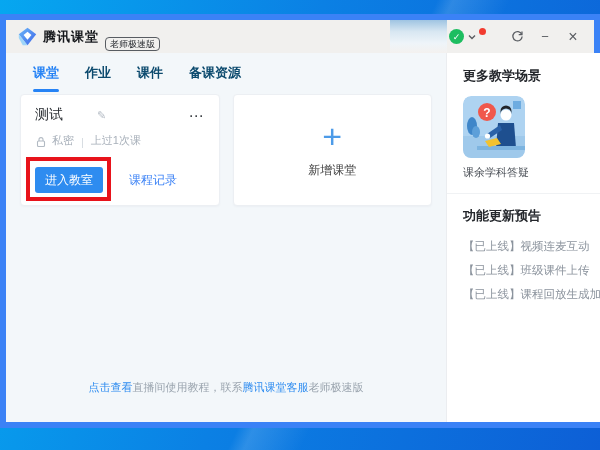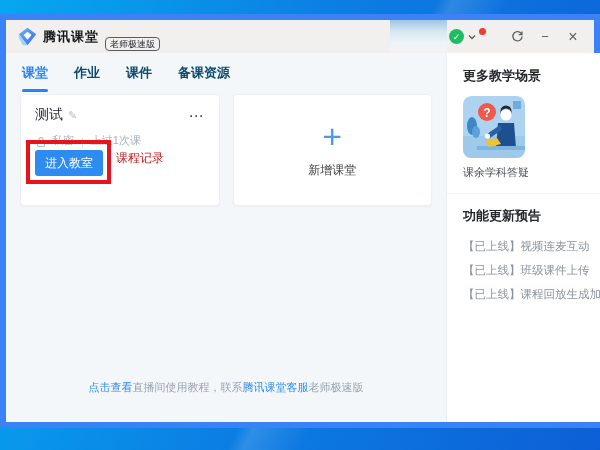--- a/index.html
+++ b/index.html
@@ -41,53 +41,53 @@
   .notif-dot { width:7px; height:7px; border-radius:50%; background:#f23b2f; align-self:flex-start; margin-top:8px; margin-right:14px; }
   .win-btn {
     width:22px; height:22px; display:flex; align-items:center; justify-content:center;
     color:#5b5e63; font-size:13px; margin-left:6px; cursor:default;
   }
   .win-btn svg { width:13px; height:13px; }
   
   .app-body { flex:1; display:flex; min-height:0; }
   .main { width:440px; background:#f3f7fa; position:relative; }
   
-  .tabs { display:flex; gap:26px; padding:11px 16px 0 16px; height:41px; }
+  .tabs { display:flex; gap:26px; padding:11px 16px 0 27px; height:41px; }
   .tab { font-size:13px; font-weight:bold; color:#0c4a6e; padding-bottom:9px; position:relative; cursor:default; }
   .tab.active { color:#2683f5; }
   .tab.active::after {
     content:""; position:absolute; left:0; right:0; bottom:2px; height:3px;
     background:#2683f5; border-radius:2px;
   }
   
   .cards { display:flex; gap:13px; padding:0 14px; }
   .card {
     width:200px; height:112px; background:#fff; border:1px solid #eceff3;
     border-radius:4px; box-shadow:0 1px 2px rgba(40,60,90,0.04);
   }
   .card1 { padding:11px 14px; position:relative; }
-  .c-title-row { display:flex; align-items:center; }
+  .c-title-row { display:flex; align-items:center;gap:29px; }
   .c-title { font-size:14px; color:#272b30; font-weight:500; }
   .edit-ic { font-size:11px; color:#b7bec7; margin-left:5px; }
   .more-ic { margin-left:auto; font-size:15px; color:#3c4045; letter-spacing:1px; line-height:0.6; }
   .c-meta { display:flex; align-items:flex-end; gap:5px; margin-top:9px; font-size:11px; color:#a8b0ba; }
   .c-meta .sep { color:#d4d9df; margin:0 2px; }
   .lock-ic { width:12px; height:12px; }
-  .c-actions { position:absolute; left:14px; bottom:29px; display:flex; }
+  .c-actions { position:absolute; left:14px; bottom:12px; display:flex; align-items:center; }
   .btn-wrap { position:relative; display:inline-block; }
   .red-highlight {
     position:absolute; left:-9px; top:-10px; right:-8px; bottom:-8px;
     border:4px solid #e8131b; pointer-events:none;
   }
   .enter-btn {
     background:#2e8cf0; color:#fff; font-size:12px; border:none; border-radius:3px;
     width:68px; height:26px; display:flex; align-items:center; justify-content:center;
     font-family:inherit; cursor:default;
   }
-  .records-link { margin-left:13px; font-size:12px; color:#b91c1c; cursor:default;font-family:Liberation Serif, serif; }
+  .records-link { margin-left:26px; font-size:12px; color:#3b82f6; cursor:default;font-family:Liberation Serif, serif; }
   .card2 { display:flex; flex-direction:column; align-items:center; justify-content:center; gap:10px; }
   .plus-ic { font-size:34px; font-weight:100; color:#4d9be8; line-height:0.9; }
   .add-label { font-size:12px; color:#404040; }
   
   .main-footer {
     position:absolute; left:0; right:0; bottom:27px; text-align:center;
     font-size:11px; color:#9aa4ae;
   }
   .main-footer .lnk { color:#2e8cf0; }
   

